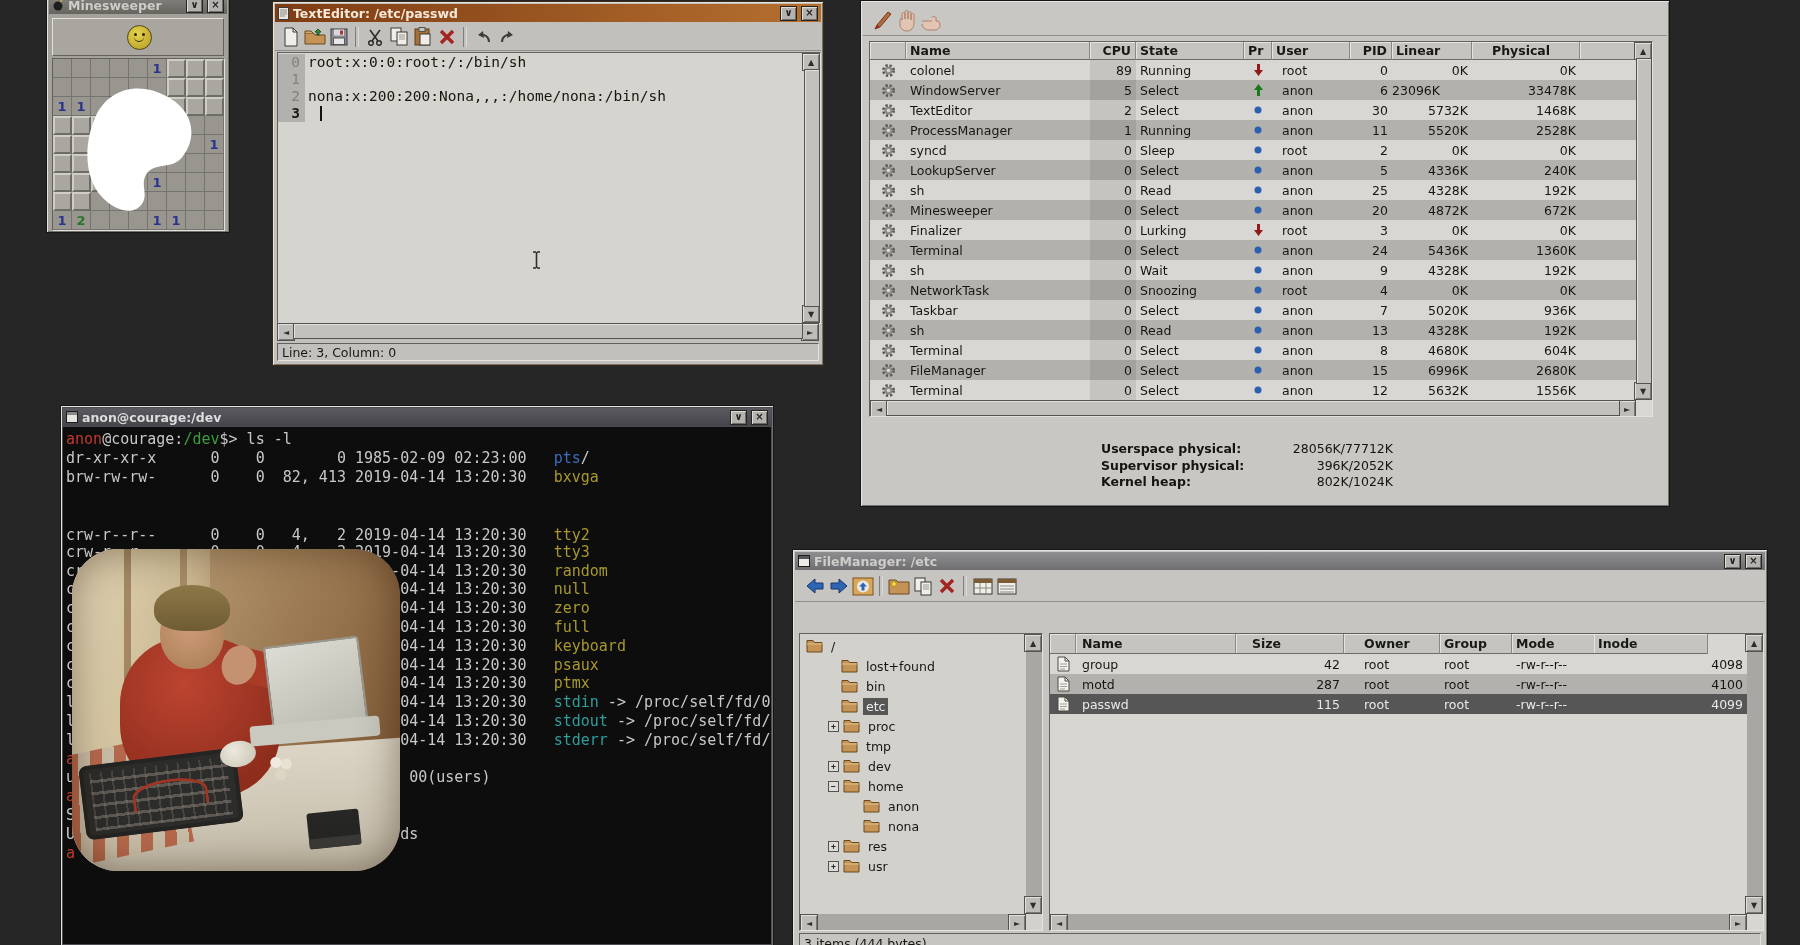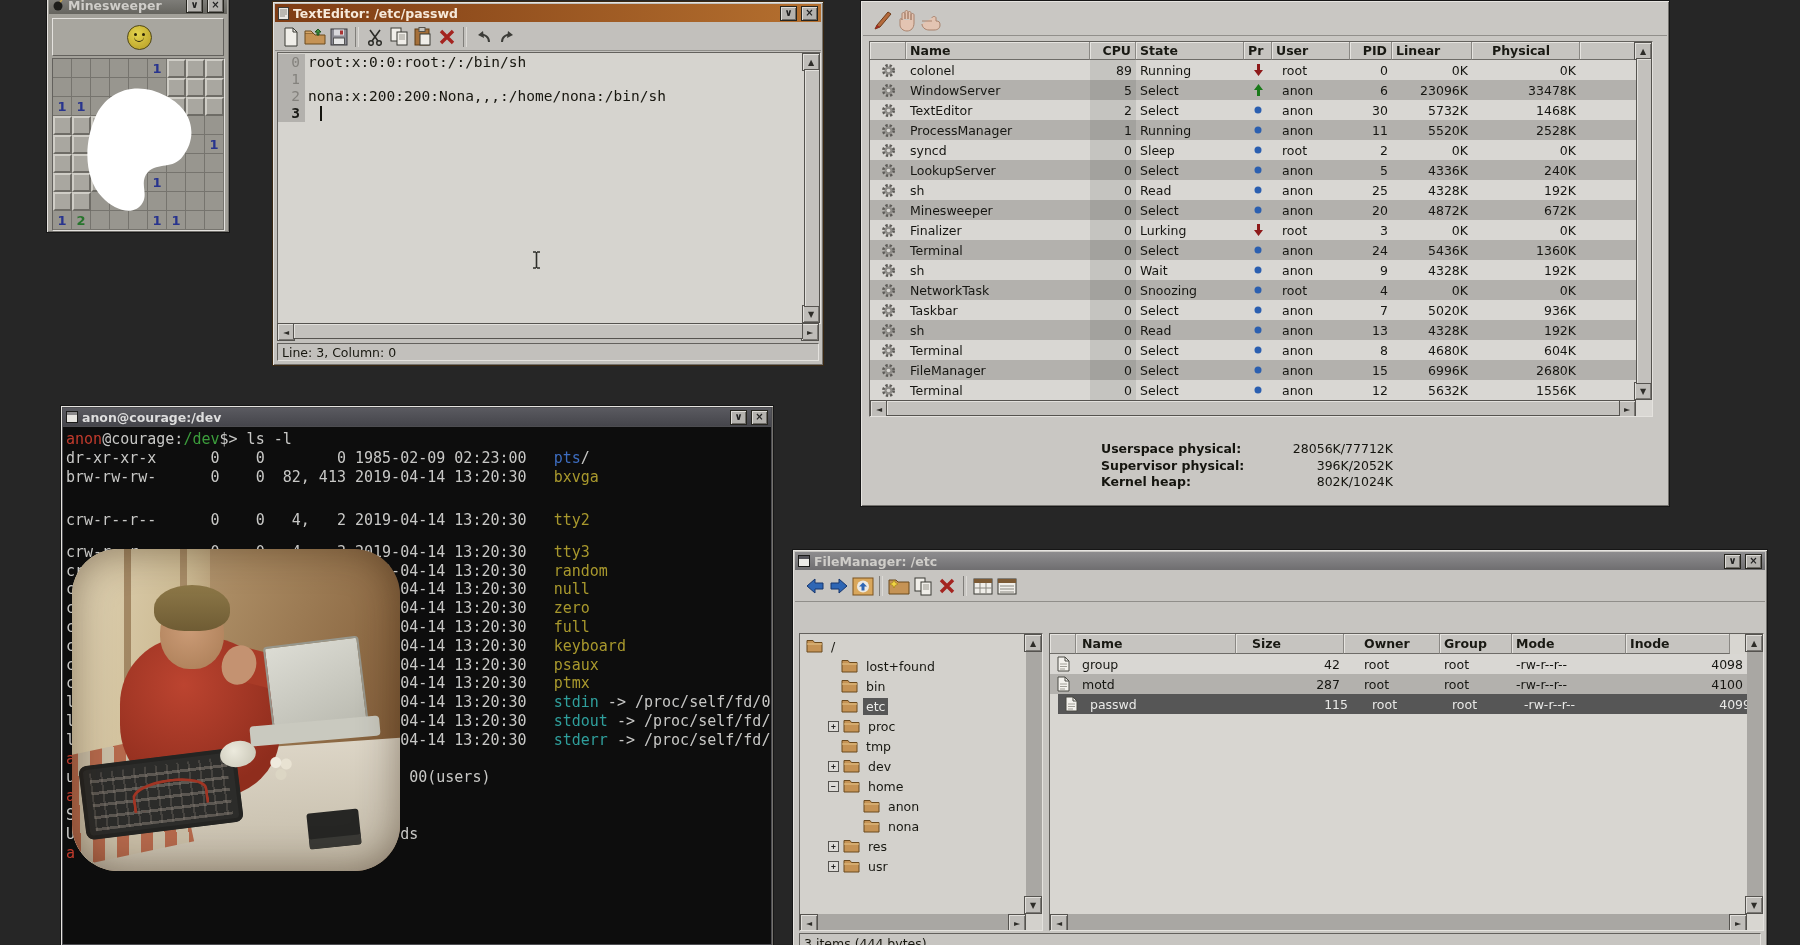--- a/index.html
+++ b/index.html
@@ -38,21 +38,21 @@
   .hcell{position:absolute;top:0;height:18px;background:#c6c4c0;box-sizing:border-box;
          border-right:1px solid #8a8884;border-bottom:1px solid #6e6c68;
          box-shadow:inset 1px 1px 0 #e6e4e0;font-size:12.5px;font-weight:bold;color:#191913;
          display:flex;align-items:center;padding:0 4px;overflow:hidden;}
   .trow{position:absolute;left:0;right:0;height:20px;}
   .trow.even{background:#d9d7d3;}  .trow.odd{background:#b3b1ad;}
   .tcell{position:absolute;top:0;height:20px;font-size:12.5px;color:#161612;display:flex;align-items:center;
          padding:0 4px;box-sizing:border-box;overflow:hidden;white-space:nowrap;}
   .tcell.r{justify-content:flex-end;}
   .shade{background:rgba(30,30,26,0.10);}
-  .sel-row{background:#565656 !important;margin-left:8px;} .sel-row .tcell{color:#e9e9e7;}
+  .sel-row{background:#565656 !important;} .sel-row .tcell{color:#e9e9e7;}
   
   .tline{position:absolute;left:3px;white-space:pre;font-family:"DejaVu Sans Mono",monospace;
          font-size:15px;line-height:18.8px;height:18.8px;}
   .c-fg{color:#c8c8c6;} .c-red{color:#c03a2c;} .c-green{color:#3c9e3c;} .c-blue{color:#3d6dc0;}
   .c-yellow{color:#a8982d;} .c-cyan{color:#2f9f9c;}
   
   .tree-row{position:absolute;left:0;right:0;height:20px;display:flex;align-items:center;font-size:12.5px;color:#171711;}
   .expander{width:9px;height:9px;background:#dddbd7;border:1px solid #55534f;font:bold 8px "DejaVu Sans Mono",monospace;
             display:flex;align-items:center;justify-content:center;margin-right:4px;flex:0 0 auto;color:#222;}
   .tree-label{padding:1px 3px;}
@@ -384,21 +384,21 @@
             <div class="tcell" style="left: 266px; width: 108px;">Select</div>
             <div class="tcell" style="left: 374px; width: 28px; justify-content: center;">
               <span>
                 <svg width="9" height="12">
                   <path d="M3 12h3V6h3L4.5 0 0 6h3z" fill="#1a7a1a"></path>
                 </svg>
               </span>
             </div>
             <div class="tcell" style="left: 402px; width: 78px; padding-left: 10px;">anon</div>
             <div class="tcell r" style="left: 480px; width: 42px;">6</div>
-            <div class="tcell r" style="left: 522px; width: 80px; text-align: center;">23096K</div>
+            <div class="tcell r" style="left: 494px; width: 80px; text-align: center;">23096K</div>
             <div class="tcell r" style="left: 602px; width: 108px;">33478K</div>
             <div class="tcell" style="left: 710px; width: 56px;"></div>
           </div>
           <div class="trow even" style="top: 40px;">
             <div class="tcell" style="left: 0px; width: 36px; justify-content: center;">
               <span>
                 <svg width="15" height="15">
                   <circle cx="7.5" cy="7.5" r="5" fill="none" stroke="#5e5c58" stroke-width="3" stroke-dasharray="2.2 1.8"></circle>
                   <circle cx="7.5" cy="7.5" r="4" fill="#8e8c88"></circle>
                   <circle cx="7.5" cy="7.5" r="1.8" fill="#d9d7d3"></circle>
@@ -825,21 +825,21 @@
       </span>
       <span>anon@courage:/dev</span>
       <span class="tspace"></span>
       <span class="tbtn">∨</span>
       <span class="tbtn">×</span>
     </div>
     <div id="term-body" style="position:absolute;left:2px;right:2px;top:21px;bottom:2px;background:#0d0d0d;overflow:hidden;">
         <div class="tline" style="top: 3px;"><span class="c-red">anon</span><span class="c-fg">@courage:</span><span class="c-green">/dev</span><span class="c-fg">$&gt; ls -l</span></div>
         <div class="tline" style="top: 21.8px;"><span class="c-fg">dr-xr-xr-x      0    0        0 1985-02-09 02:23:00   </span><span class="c-blue">pts</span><span class="c-fg">/</span></div>
         <div class="tline" style="top: 40.6px;"><span class="c-fg">brw-rw-rw-      0    0  82, 413 2019-04-14 13:20:30   </span><span class="c-yellow">bxvga</span></div>
-        <div class="tline" style="top: 84px;"><span class="c-fg">crw-r--r--      0    0   4,   2 2019-04-14 13:20:30   </span><span class="c-yellow">tty2</span></div>
+        <div class="tline" style="top: 99px;"><span class="c-fg">crw-r--r--      0    0   4,   2 2019-04-14 13:20:30   </span><span class="c-yellow">tty2</span></div>
         <div class="tline" style="top: 115.8px;"><span class="c-fg">crw-r--r--      0    0   4,   3 2019-04-14 13:20:30   </span><span class="c-yellow">tty3</span></div>
         <div class="tline" style="top: 134.6px;"><span class="c-fg">crw-------      0    0   1,   8 2019-04-14 13:20:30   </span><span class="c-yellow">random</span></div>
         <div class="tline" style="top: 153.4px;"><span class="c-fg">crw-rw-rw-      0    0   1,   3 2019-04-14 13:20:30   </span><span class="c-yellow">null</span></div>
         <div class="tline" style="top: 172.2px;"><span class="c-fg">crw-rw-rw-      0    0   1,   5 2019-04-14 13:20:30   </span><span class="c-yellow">zero</span></div>
         <div class="tline" style="top: 191px;"><span class="c-fg">crw-rw-rw-      0    0   1,   7 2019-04-14 13:20:30   </span><span class="c-yellow">full</span></div>
         <div class="tline" style="top: 209.8px;"><span class="c-fg">crw-------      0    0  85,   1 2019-04-14 13:20:30   </span><span class="c-yellow">keyboard</span></div>
         <div class="tline" style="top: 228.6px;"><span class="c-fg">crw-------      0    0  10,   1 2019-04-14 13:20:30   </span><span class="c-yellow">psaux</span></div>
         <div class="tline" style="top: 247.4px;"><span class="c-fg">crw-rw-rw-      0    0   5,   2 2019-04-14 13:20:30   </span><span class="c-yellow">ptmx</span></div>
         <div class="tline" style="top: 266.2px;"><span class="c-fg">lrw-r--r--      0    0       18 2019-04-14 13:20:30   </span><span class="c-cyan">stdin</span><span class="c-fg"> -&gt; /proc/self/fd/0</span></div>
         <div class="tline" style="top: 285px;"><span class="c-fg">lrw-r--r--      0    0       18 2019-04-14 13:20:30   </span><span class="c-cyan">stdout</span><span class="c-fg"> -&gt; /proc/self/fd/1</span></div>
@@ -1124,21 +1124,21 @@
     </div>
 
     <div class="sunken" style="position:absolute;left:256px;top:83px;width:713px;height:296px;background:#d8d6d1;overflow:hidden;">
       <div id="fm-header" style="position:absolute;left:0;top:0;right:16px;height:20px;">
           <div class="hcell" style="height: 20px; left: 0px; width: 26px;"></div>
           <div class="hcell" style="height: 20px; left: 26px; width: 160px; padding-left: 6px;">Name</div>
           <div class="hcell" style="height: 20px; left: 186px; width: 108px; padding-left: 16px;">Size</div>
           <div class="hcell" style="height: 20px; left: 294px; width: 96px; padding-left: 20px;">Owner</div>
           <div class="hcell" style="height: 20px; left: 390px; width: 72px;">Group</div>
           <div class="hcell" style="height: 20px; left: 462px; width: 114px;">Mode</div>
-          <div class="hcell" style="height: 20px; left: 576px; width: 104px;">Inode</div>
+          <div class="hcell" style="height: 20px; left: 544px; width: 114px;">Inode</div>
         </div>
       <div id="fm-rows" style="position:absolute;left:0;top:20px;right:16px;">
           <div class="trow even" style="top: 0px;">
             <div class="tcell" style="left: 0px; width: 26px; justify-content: center;">
               <span>
                 <svg width="13" height="16">
                   <path d="M1 1h7l4 4v10H1z" fill="#f3f1ec" stroke="#4a4a44"></path>
                   <path d="M8 1v4h4" fill="none" stroke="#4a4a44"></path>
                   <path d="M3 8h7M3 10.5h7M3 13h5" stroke="#a09e96"></path>
                 </svg>

